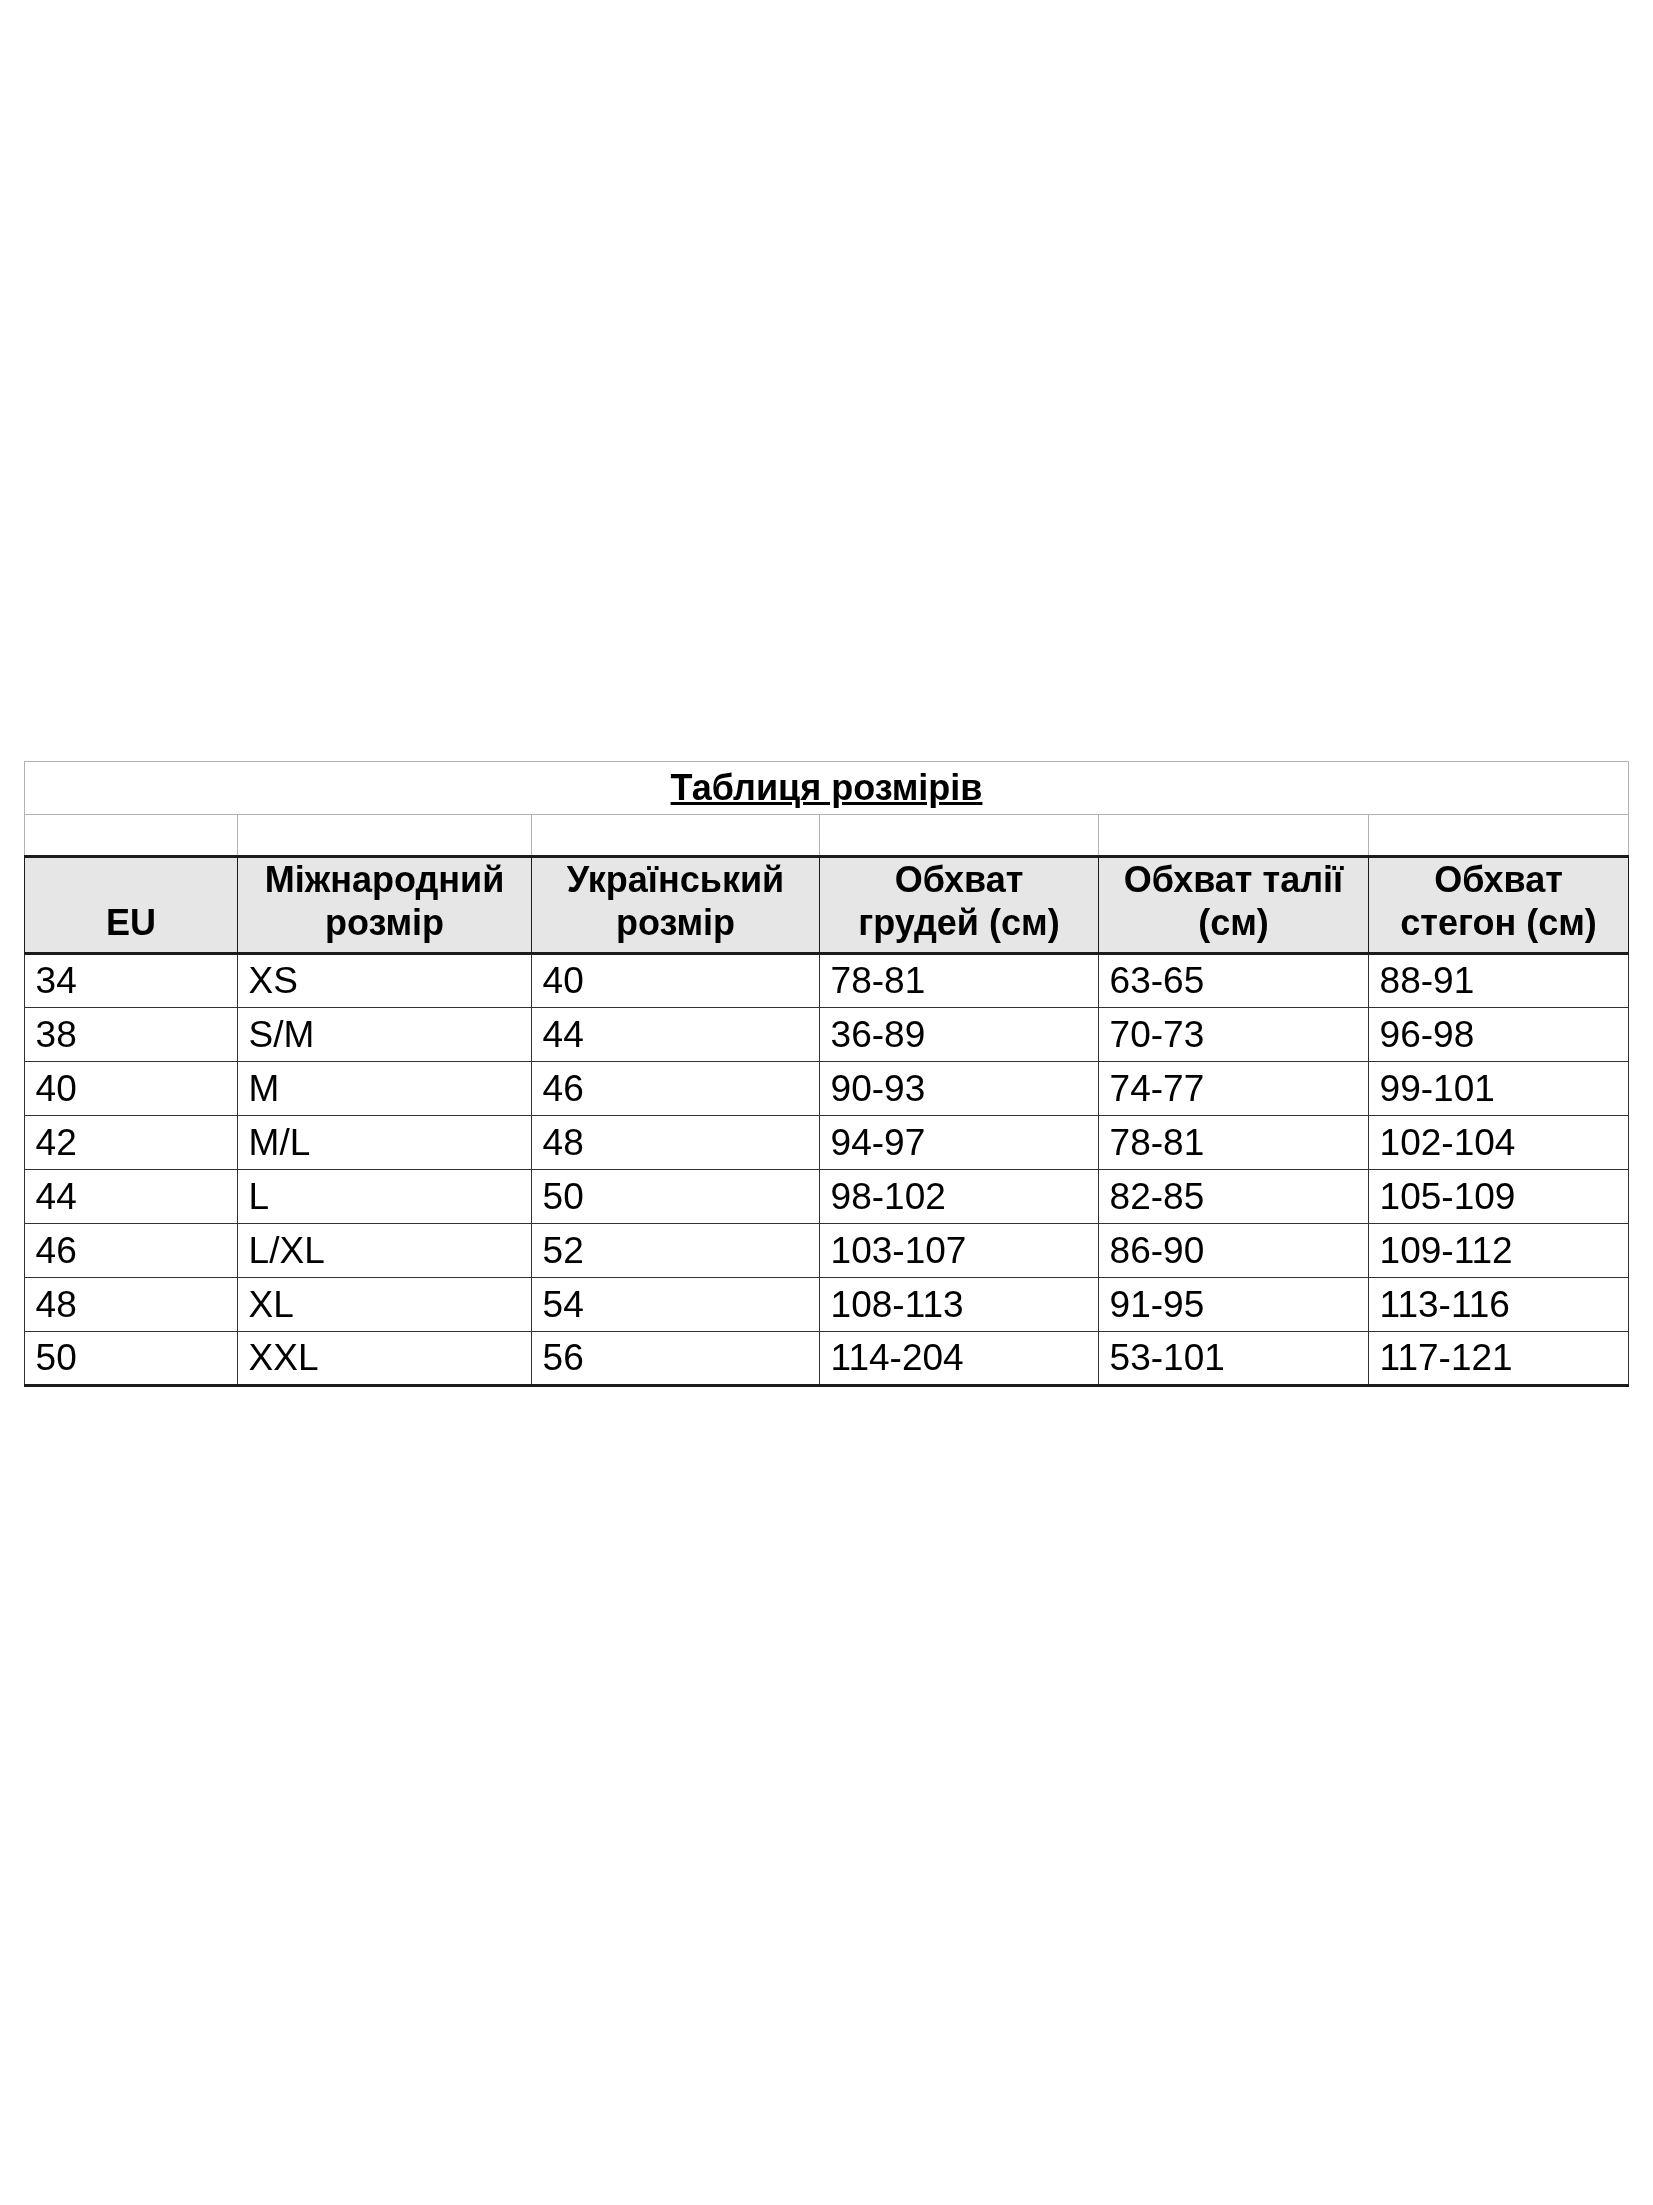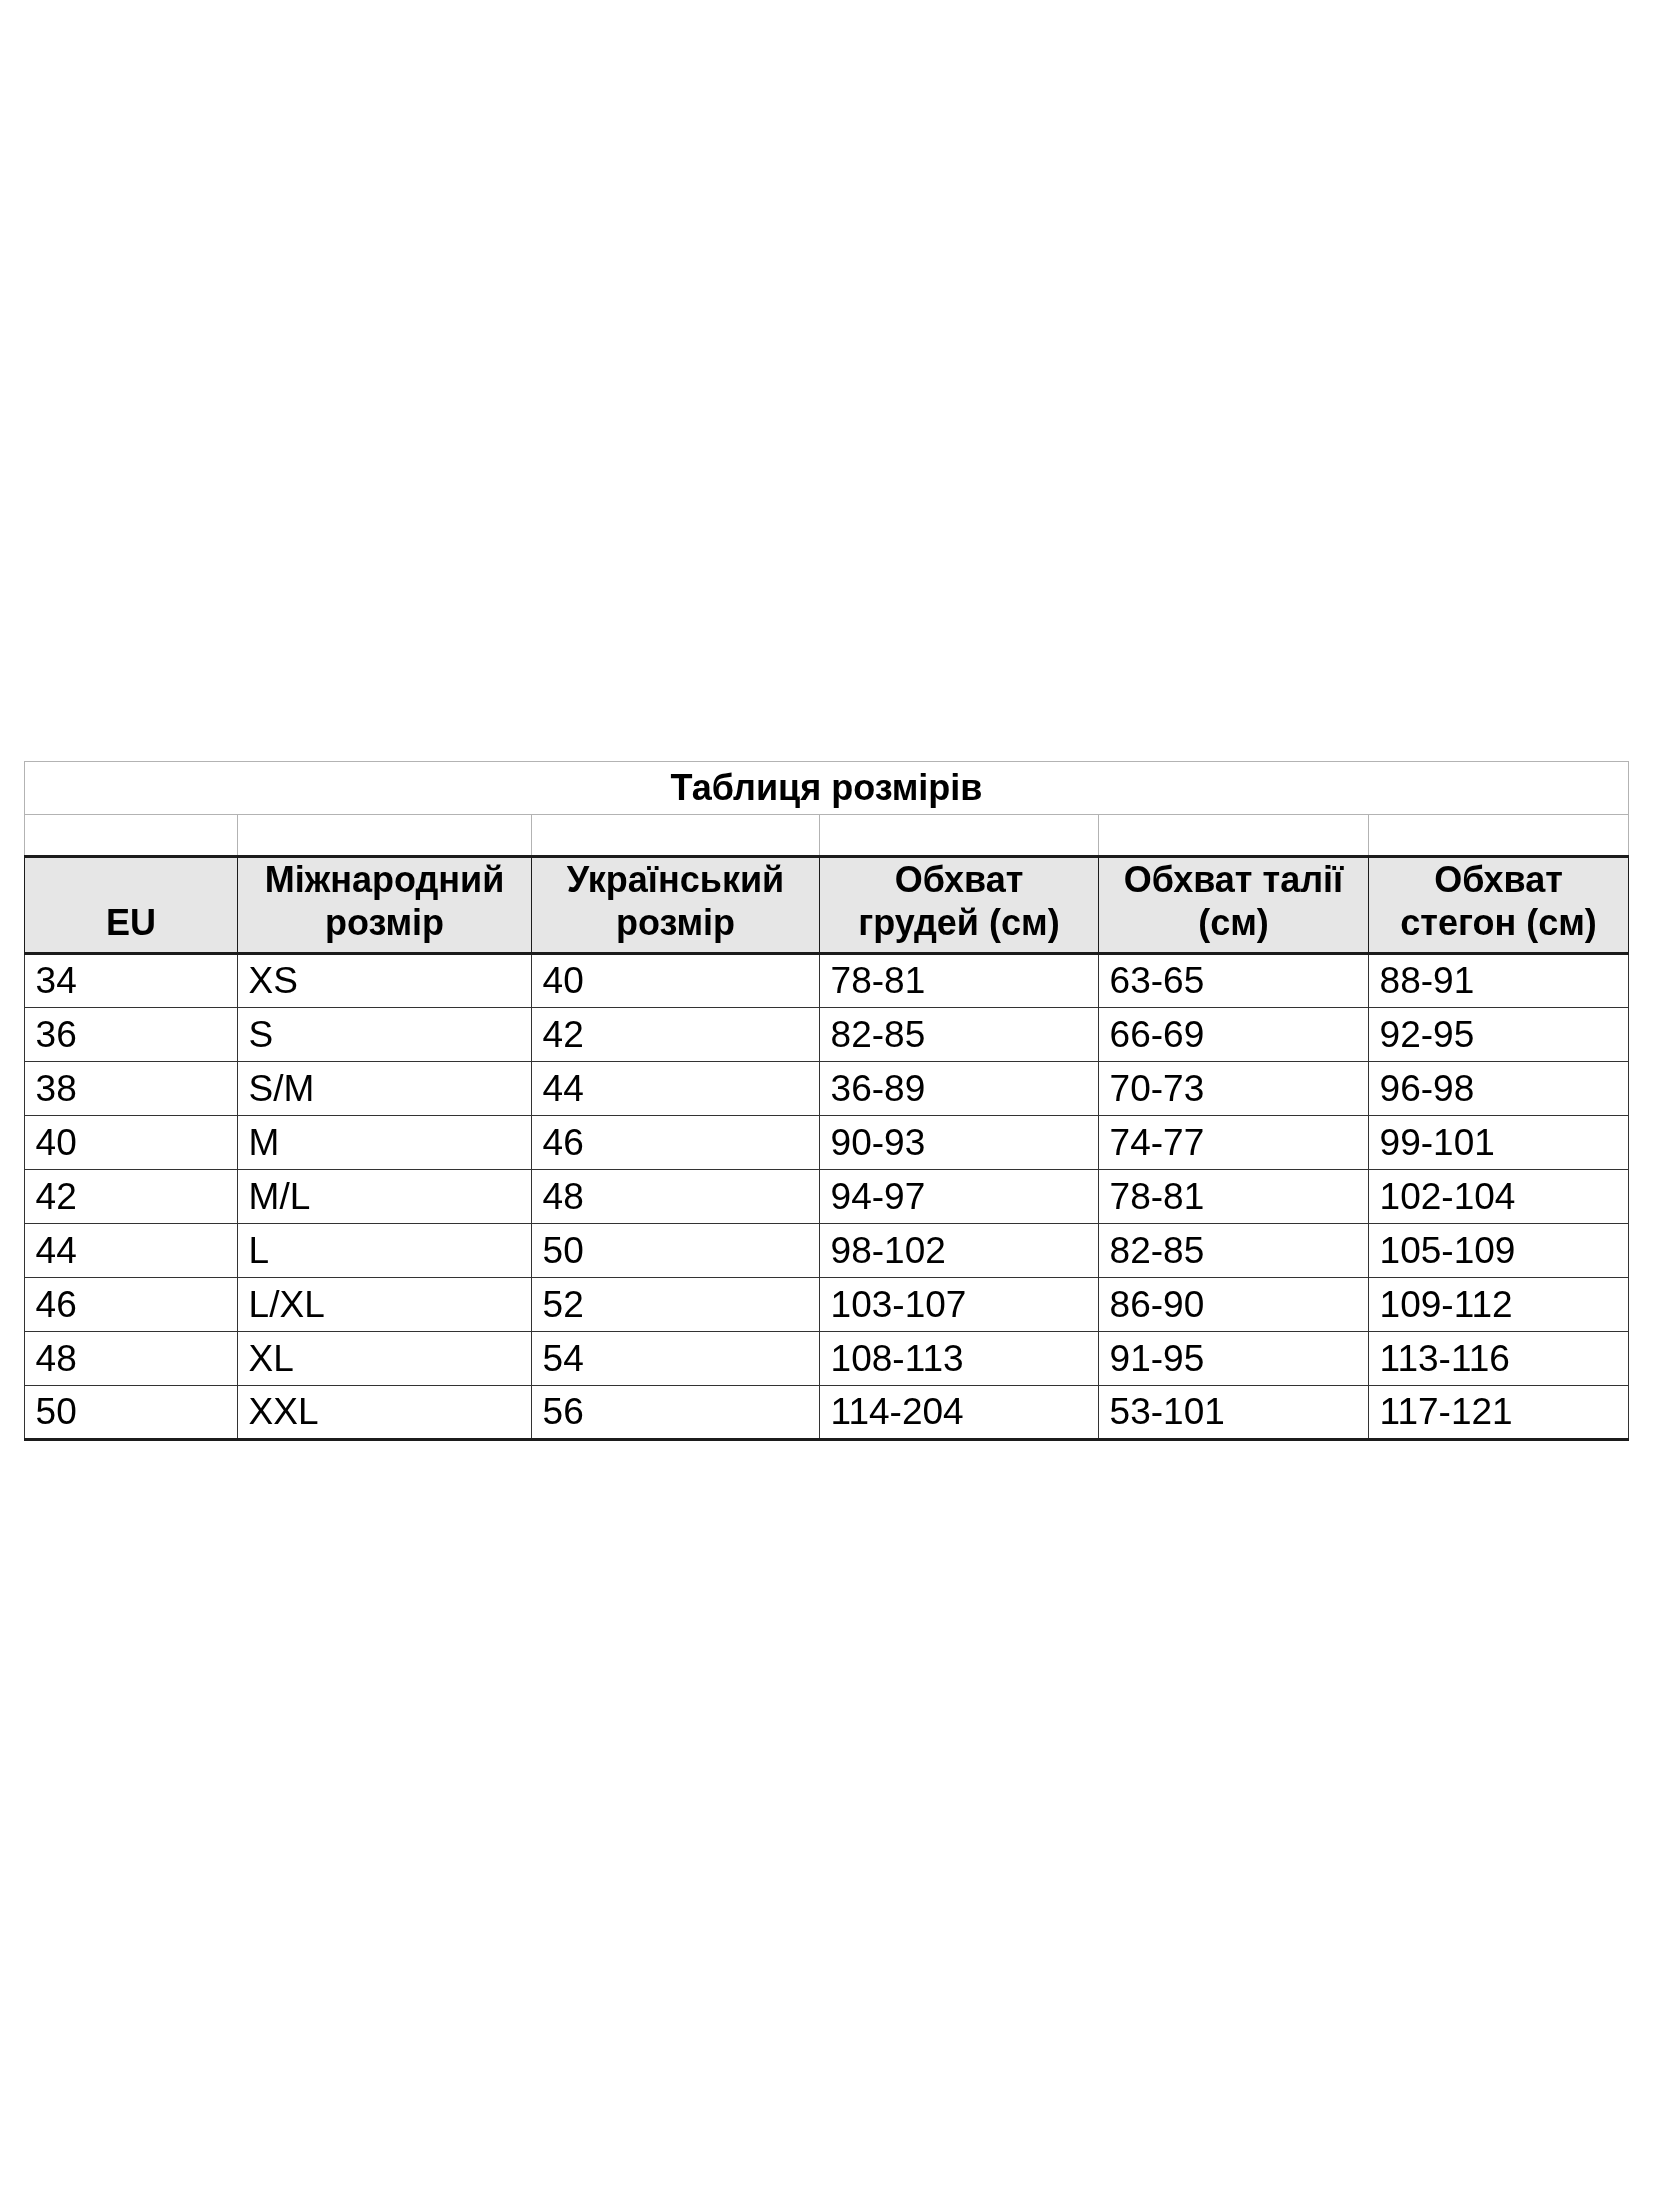--- a/index.html
+++ b/index.html
@@ -30,20 +30,21 @@
   }
   
   .title-row td{
     height:53px;
     border:1.6px solid var(--light-border);
     text-align:center;
     vertical-align:middle;
     font-weight:bold;
     font-size:36px;
     background:var(--bg);
+    text-decoration:underline;
   }
   
   .spacer-row td{
     height:42px;
     border:1.6px solid var(--light-border);
     background:var(--bg);
   }
   
   .header-row th{
     height:96px;
@@ -110,28 +111,20 @@
   <tbody>
       <tr class="data-row">
         <td>34</td>
         <td>XS</td>
         <td>40</td>
         <td>78-81</td>
         <td>63-65</td>
         <td>88-91</td>
       </tr>
       <tr class="data-row">
-        <td>36</td>
-        <td>S</td>
-        <td>42</td>
-        <td>82-85</td>
-        <td>66-69</td>
-        <td>92-95</td>
-      </tr>
-      <tr class="data-row">
         <td>38</td>
         <td>S/M</td>
         <td>44</td>
         <td>36-89</td>
         <td>70-73</td>
         <td>96-98</td>
       </tr>
       <tr class="data-row">
         <td>40</td>
         <td>M</td>

